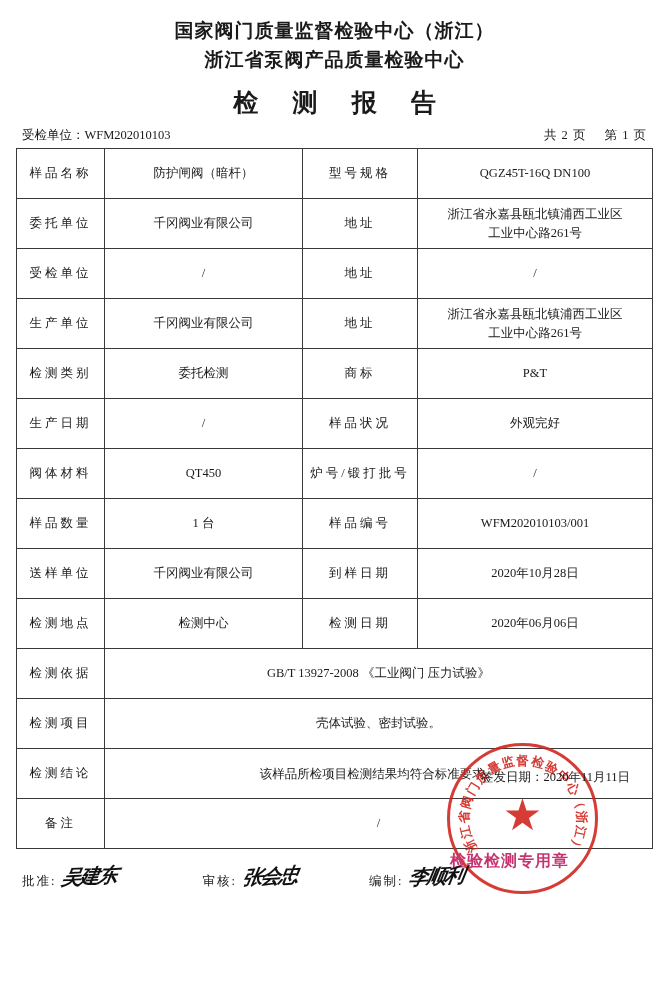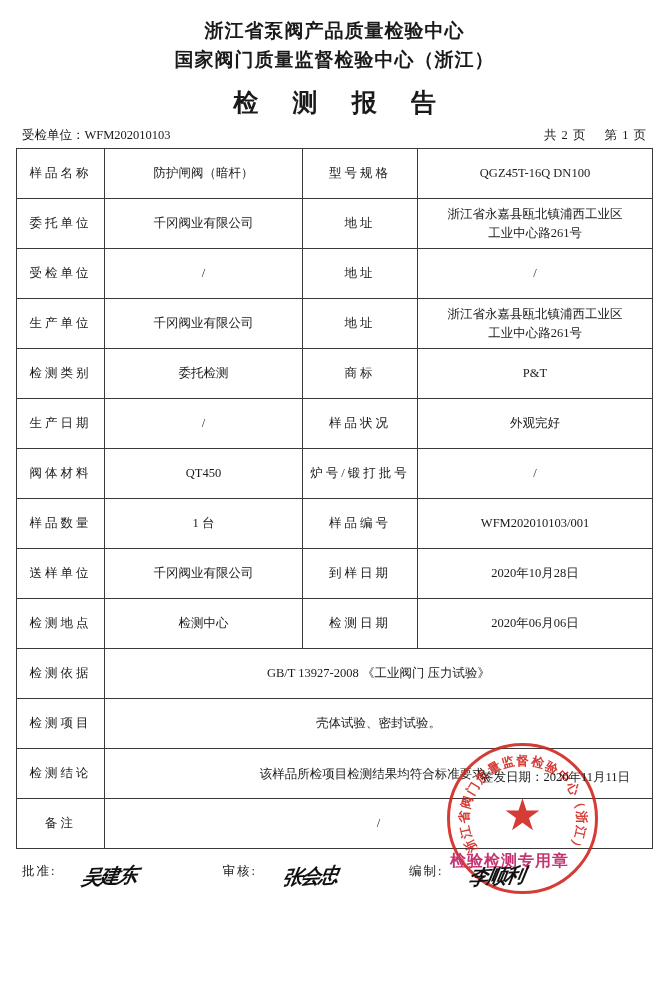--- a/index.html
+++ b/index.html
@@ -141,21 +141,21 @@
   }
 
   .footer {
     display: flex;
     align-items: flex-end;
     font-size: 12.5px;
     padding: 14px 6px 0 6px;
   }
   .footer .f-item {
     display: flex;
-    gap: 20px;
+    align-items: flex-end;
   }
   .footer .f-label { letter-spacing: 2px; white-space: nowrap; }
   .sig {
     font-family: "Liberation Serif", serif;
     font-style: italic;
     font-weight: bold;
     font-size: 20px;
     color: #111;
     margin-left: 6px;
     transform: skewX(-12deg) rotate(-3deg);
@@ -164,22 +164,22 @@
   }
   .f-gap-1 { width: 86px; }
   .f-gap-2 { width: 72px; }
 </style>
 </head>
 <body>
 
 <div class="page">
 
   <div class="title-block">
+    <div class="org-line">国家阀门质量监督检验中心（浙江）</div>
     <div class="org-line">浙江省泵阀产品质量检验中心</div>
-    <div class="org-line">国家阀门质量监督检验中心（浙江）</div>
     <div class="doc-title">检 测 报 告</div>
   </div>
 
   <div class="meta-row">
     <div class="meta-left">
       <span>受检单位：</span><span>WFM202010103</span>
     </div>
     <div class="meta-right">
       <span>共 2 页</span>
       <span>第 1 页</span>

